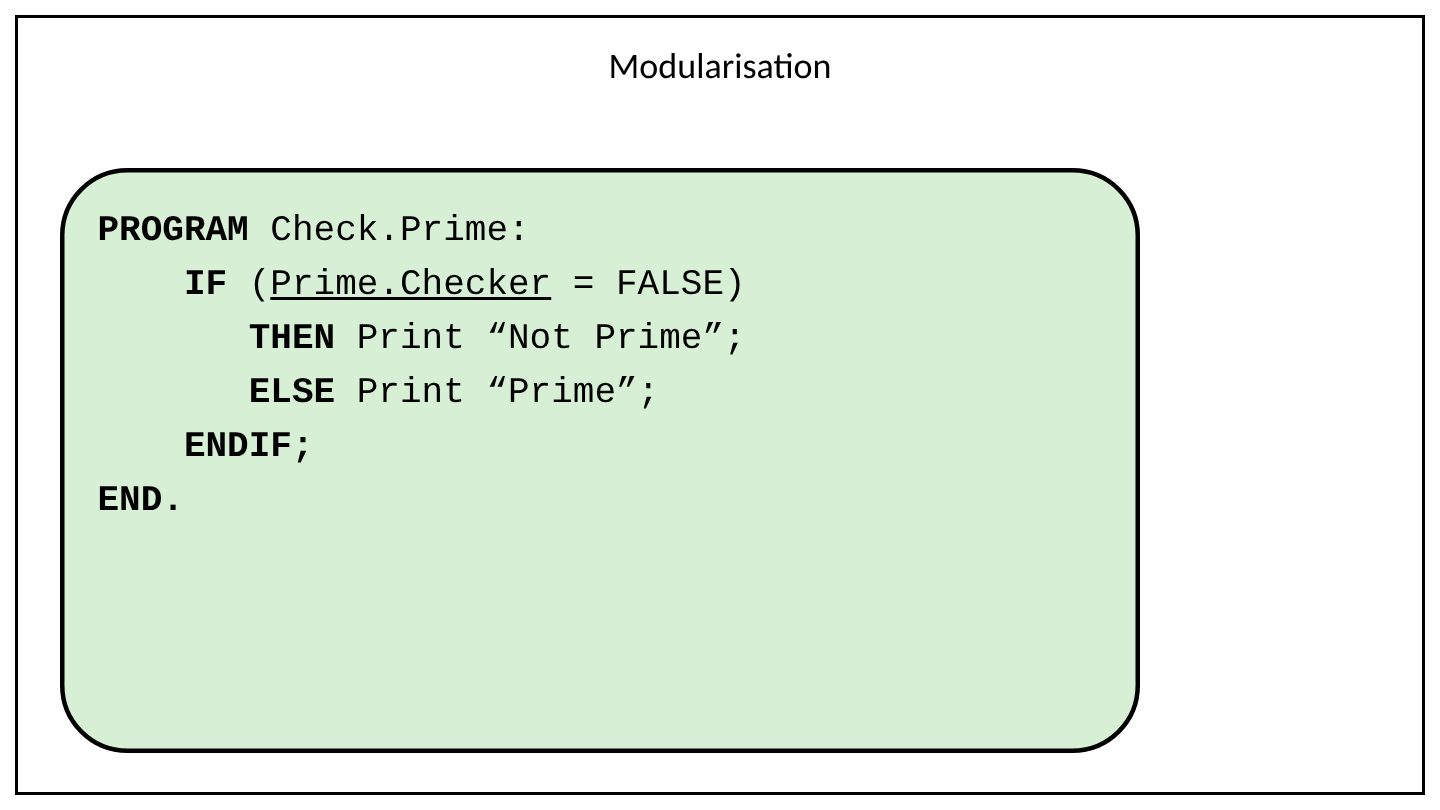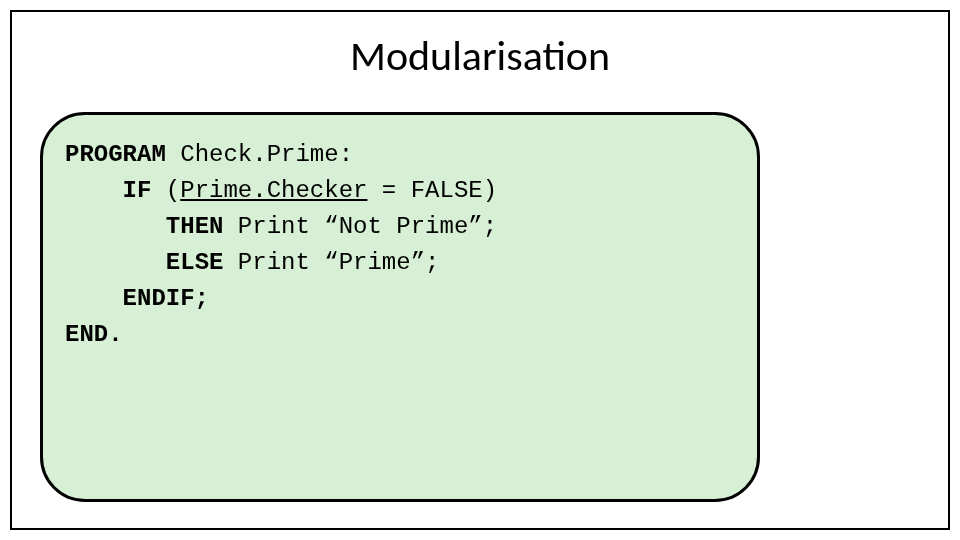--- a/index.html
+++ b/index.html
@@ -12,21 +12,21 @@
     }
     .outer-frame {
       box-sizing: border-box;
       width: 940px;
       height: 520px;
       margin: 10px;
       border: 2px solid #000;
       position: relative;
     }
     .title {
-      font-size: 42px;
+      font-size: 24px;
       font-weight: 400;
       text-align: center;
       margin-top: 18px;
       color: #000;
     }
     .code-box {
       position: absolute;
       left: 28px;
       top: 100px;
       width: 720px;

